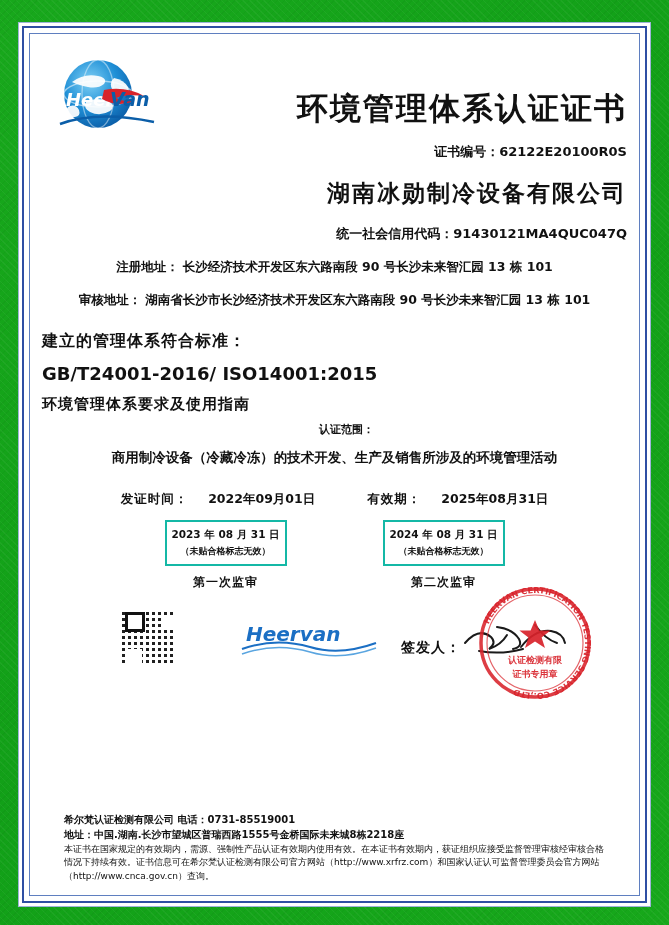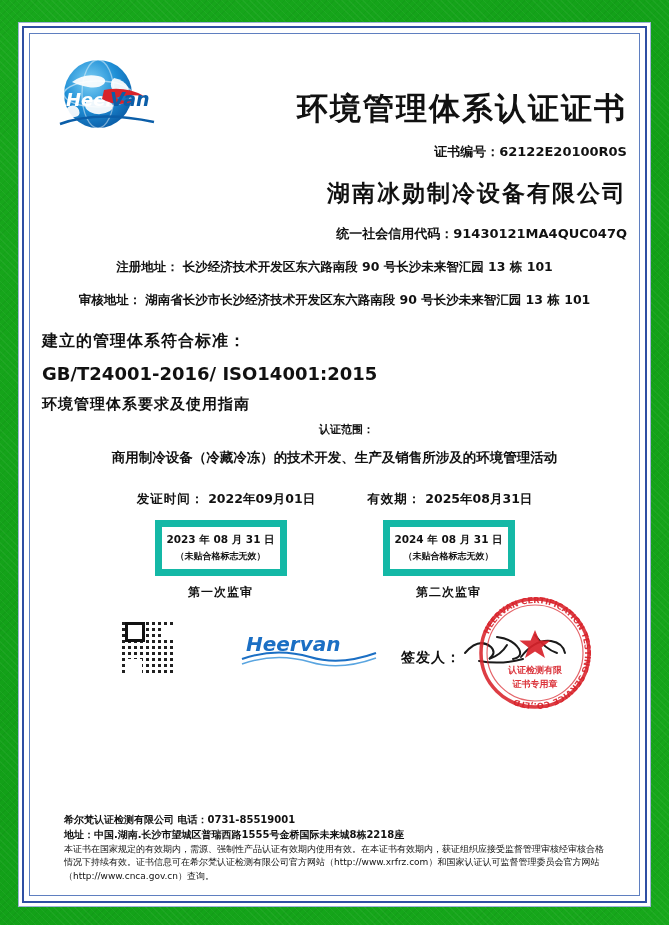--- a/index.html
+++ b/index.html
@@ -173,34 +173,34 @@
     margin-top: 24px;
     display: flex;
     justify-content: center;
     gap: 52px;
     font-size: 12.5px;
     font-weight: bold;
     color: #111;
     font-family: "DejaVu Sans", sans-serif;
   }
   .date-item .d-lbl { letter-spacing: 1px; }
-  .date-item .d-val { margin-left: 4px; }
+  .date-item .d-val { margin-left: 20px; }
 
   
   .surv-row {
     margin-top: 12px;
     display: flex;
     justify-content: center;
     gap: 96px;
   }
   .surv-col { text-align: center; }
   .surv-box {
     width: 118px;
     height: 42px;
-    border: 7px solid #14b8a6;
+    border: 2px solid #14b8a6;
     display: flex;
     flex-direction: column;
     align-items: center;
     justify-content: center;
     gap: 3px;
     background: #fff;
   }
   .surv-box .s-date {
     font-size: 10.5px;
     font-weight: bold;

